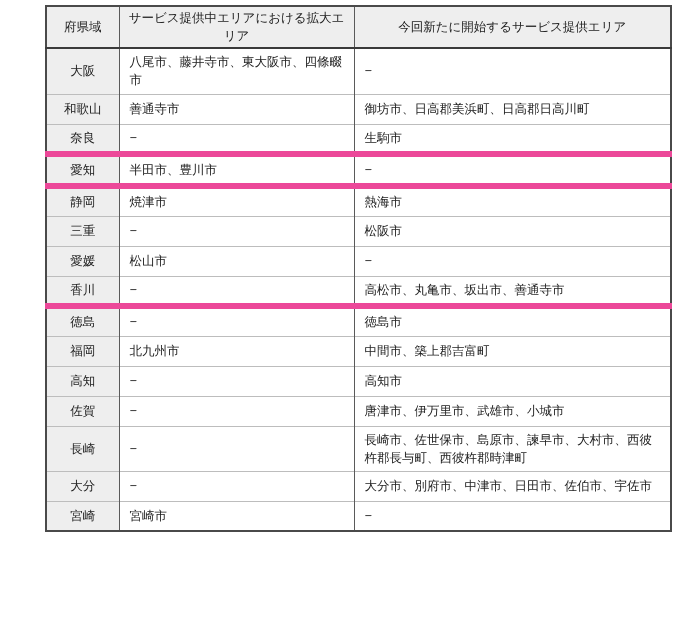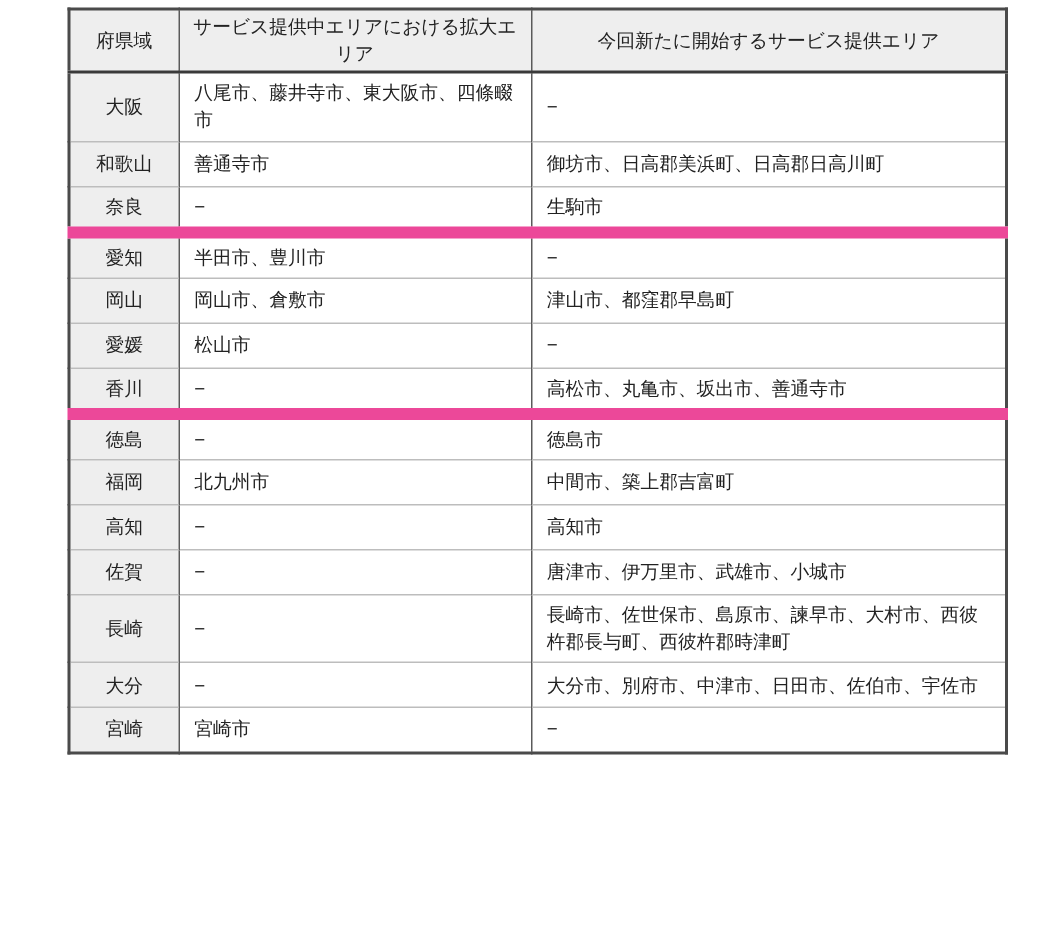--- a/index.html
+++ b/index.html
@@ -47,21 +47,21 @@
   thead th {
     background: #eeeeee;
     text-align: center;
     padding: 2px 4px;
   }
   tbody tr {
     height: 30px;
     border-top: 1px solid #bdbdbd;
   }
   tbody tr.thick-top {
-    border-top: 8px solid #ec4899;
+    border-top: 6px solid #ec4899;
   }
   tbody th.pref-cell {
     background: #eeeeee;
     padding: 2px 4px;
   }
   tbody td {
     background: #ffffff;
     text-align: left;
     padding: 4px 8px 4px 10px;
   }
@@ -97,24 +97,29 @@
         <tr>
           <th class="pref-cell">奈良</th>
           <td>−</td>
           <td>生駒市</td>
         </tr>
         <tr class="thick-top">
           <th class="pref-cell">愛知</th>
           <td>半田市、豊川市</td>
           <td>−</td>
         </tr>
+        <tr class="thick-top">
+          <th class="pref-cell">静岡</th>
+          <td>焼津市</td>
+          <td>熱海市</td>
+        </tr>
         <tr>
-          <th class="pref-cell">岡山</th>
-          <td>岡山市、倉敷市</td>
-          <td>津山市、都窪郡早島町</td>
+          <th class="pref-cell">三重</th>
+          <td>−</td>
+          <td>松阪市</td>
         </tr>
         <tr>
           <th class="pref-cell">愛媛</th>
           <td>松山市</td>
           <td>−</td>
         </tr>
         <tr>
           <th class="pref-cell">香川</th>
           <td>−</td>
           <td>高松市、丸亀市、坂出市、善通寺市</td>

